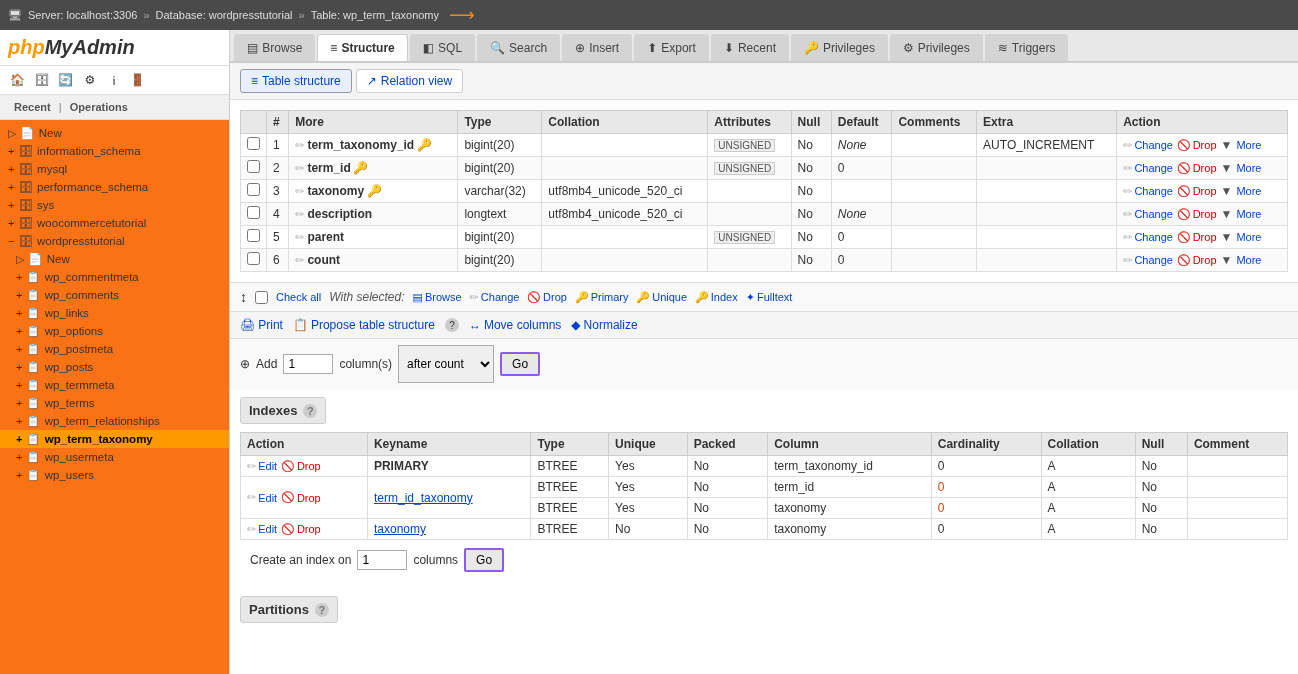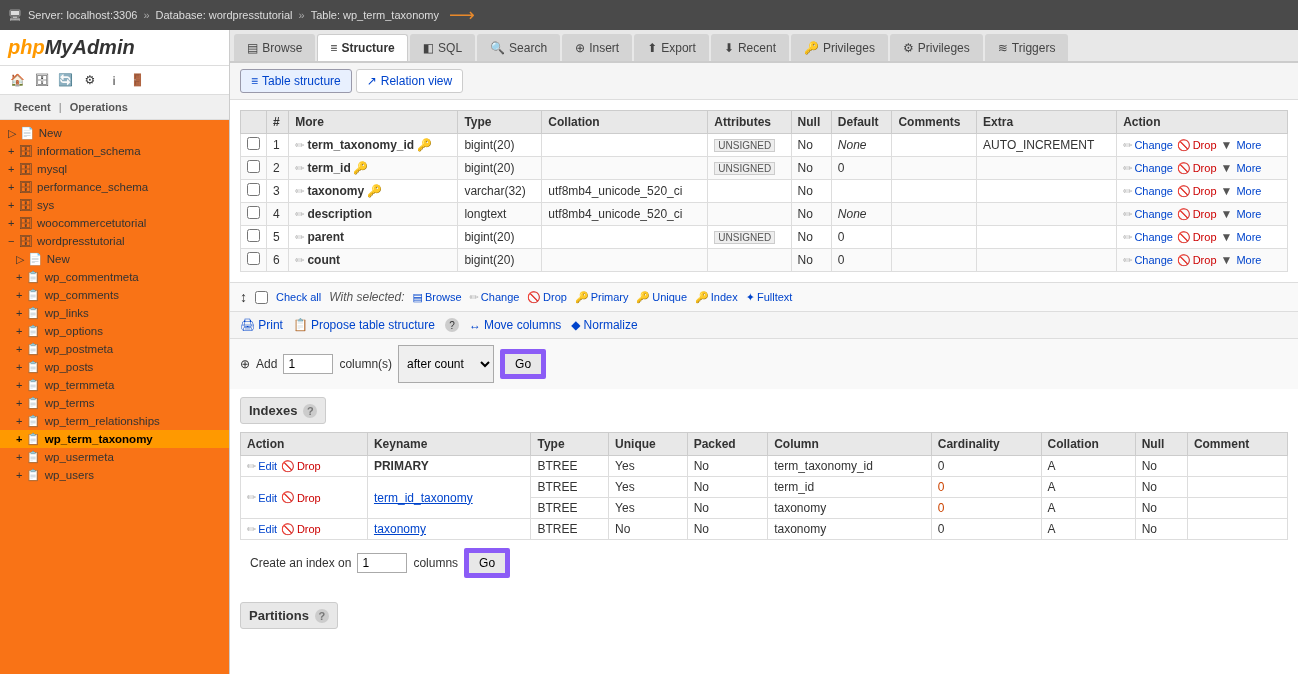--- a/index.html
+++ b/index.html
@@ -55,21 +55,21 @@
     .with-selected { color: #555; font-style: italic; }
 
     
     .tools-bar { display: flex; align-items: center; gap: 10px; padding: 6px 10px; border-top: 1px solid #ddd; background: #f5f5f5; font-size: 12px; flex-wrap: wrap; }
     .tool-link { color: #0044cc; cursor: pointer; display: flex; align-items: center; gap: 3px; text-decoration: none; }
 
     
     .add-bar { display: flex; align-items: center; gap: 6px; padding: 6px 10px; border-top: 1px solid #ddd; background: #f9f9f9; font-size: 12px; }
     .num-input { width: 50px; border: 1px solid #aaa; padding: 2px 4px; font-size: 12px; }
     .dropdown-select { border: 1px solid #aaa; padding: 10px 4px; font-size: 12px; }
-    .go-btn { padding: 3px 10px; border: 5px solid #8b5cf6; background: #e8e8e8; cursor: pointer; font-size: 12px; border-radius: 2px; }
+    .go-btn { padding: 3px 10px; border: 2px solid #8b5cf6; background: #e8e8e8; cursor: pointer; font-size: 12px; border-radius: 2px; }
 
     
     .indexes-section { padding: 8px 10px; }
     .section-header { display: flex; align-items: center; gap: 6px; padding: 5px 8px; background: #e8e8e8; border: 1px solid #ccc; border-radius: 3px; cursor: pointer; font-weight: bold; font-size: 13px; display: inline-flex; }
     .section-header .help-icon { color: #777; font-size: 11px; background: #ccc; border-radius: 50%; width: 14px; height: 14px; display: inline-flex; align-items: center; justify-content: center; }
 
     table.index-table { width: 100%; border-collapse: collapse; font-size: 12px; margin-top: 8px; }
     table.index-table th { background: #e8e8e8; border: 1px solid #ccc; padding: 4px 6px; text-align: left; font-weight: bold; }
     table.index-table td { border: 1px solid #ddd; padding: 3px 6px; }
     .keyname-primary { font-weight: bold; }

